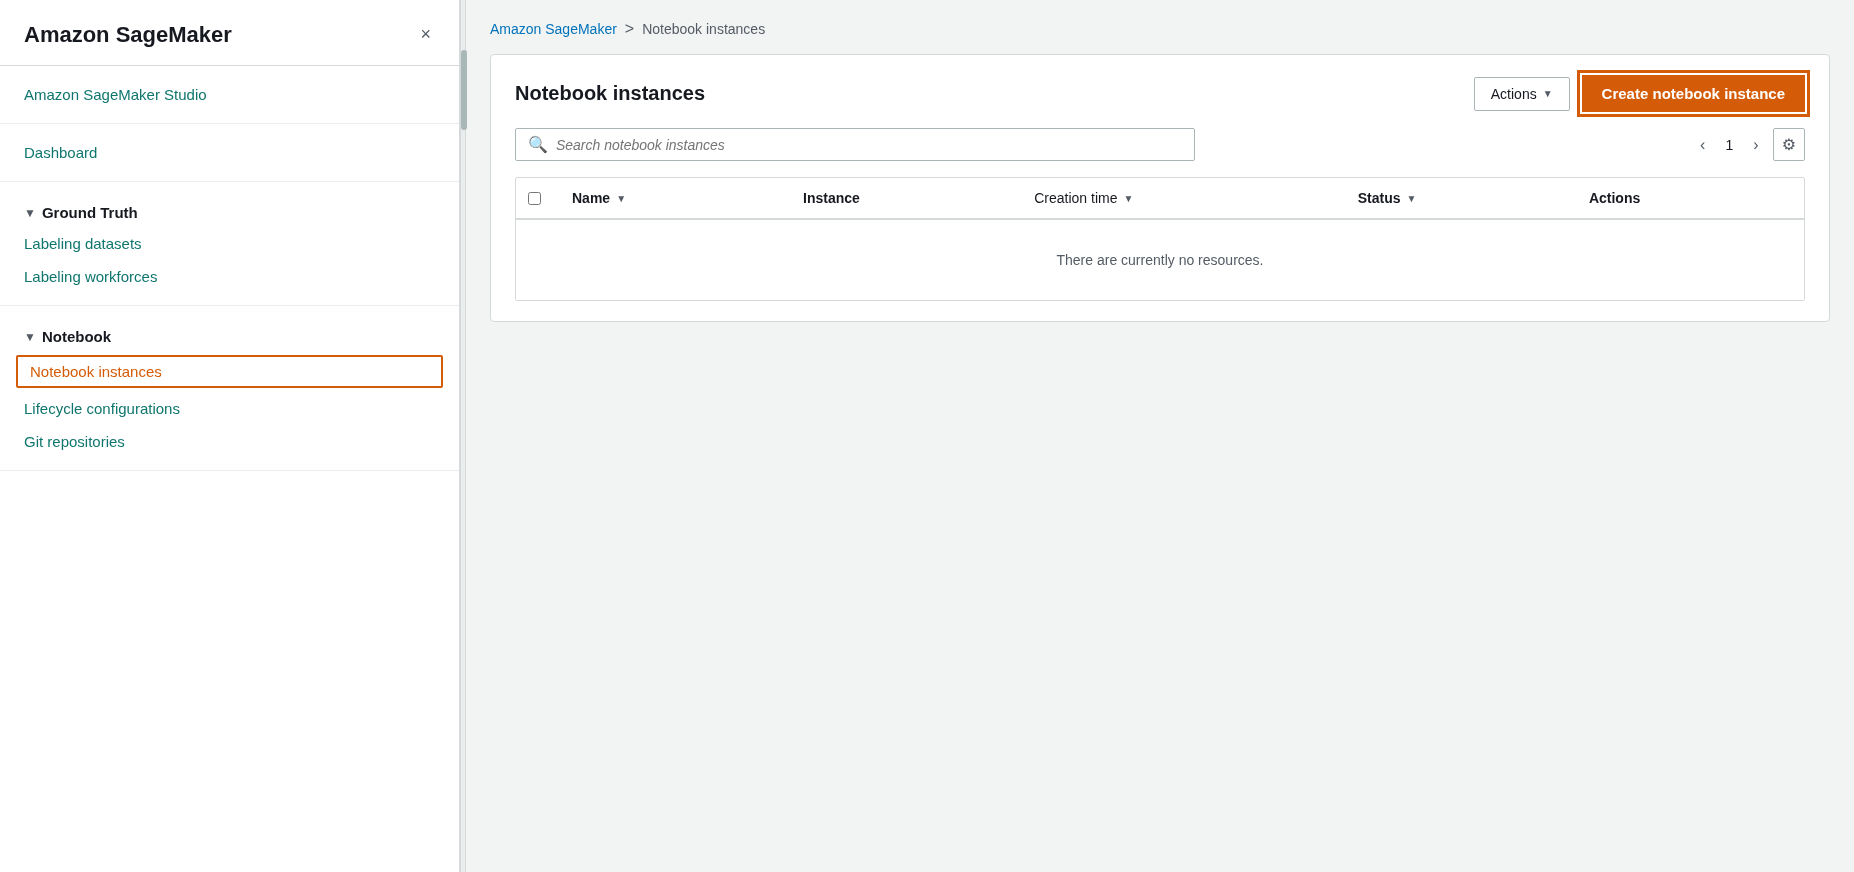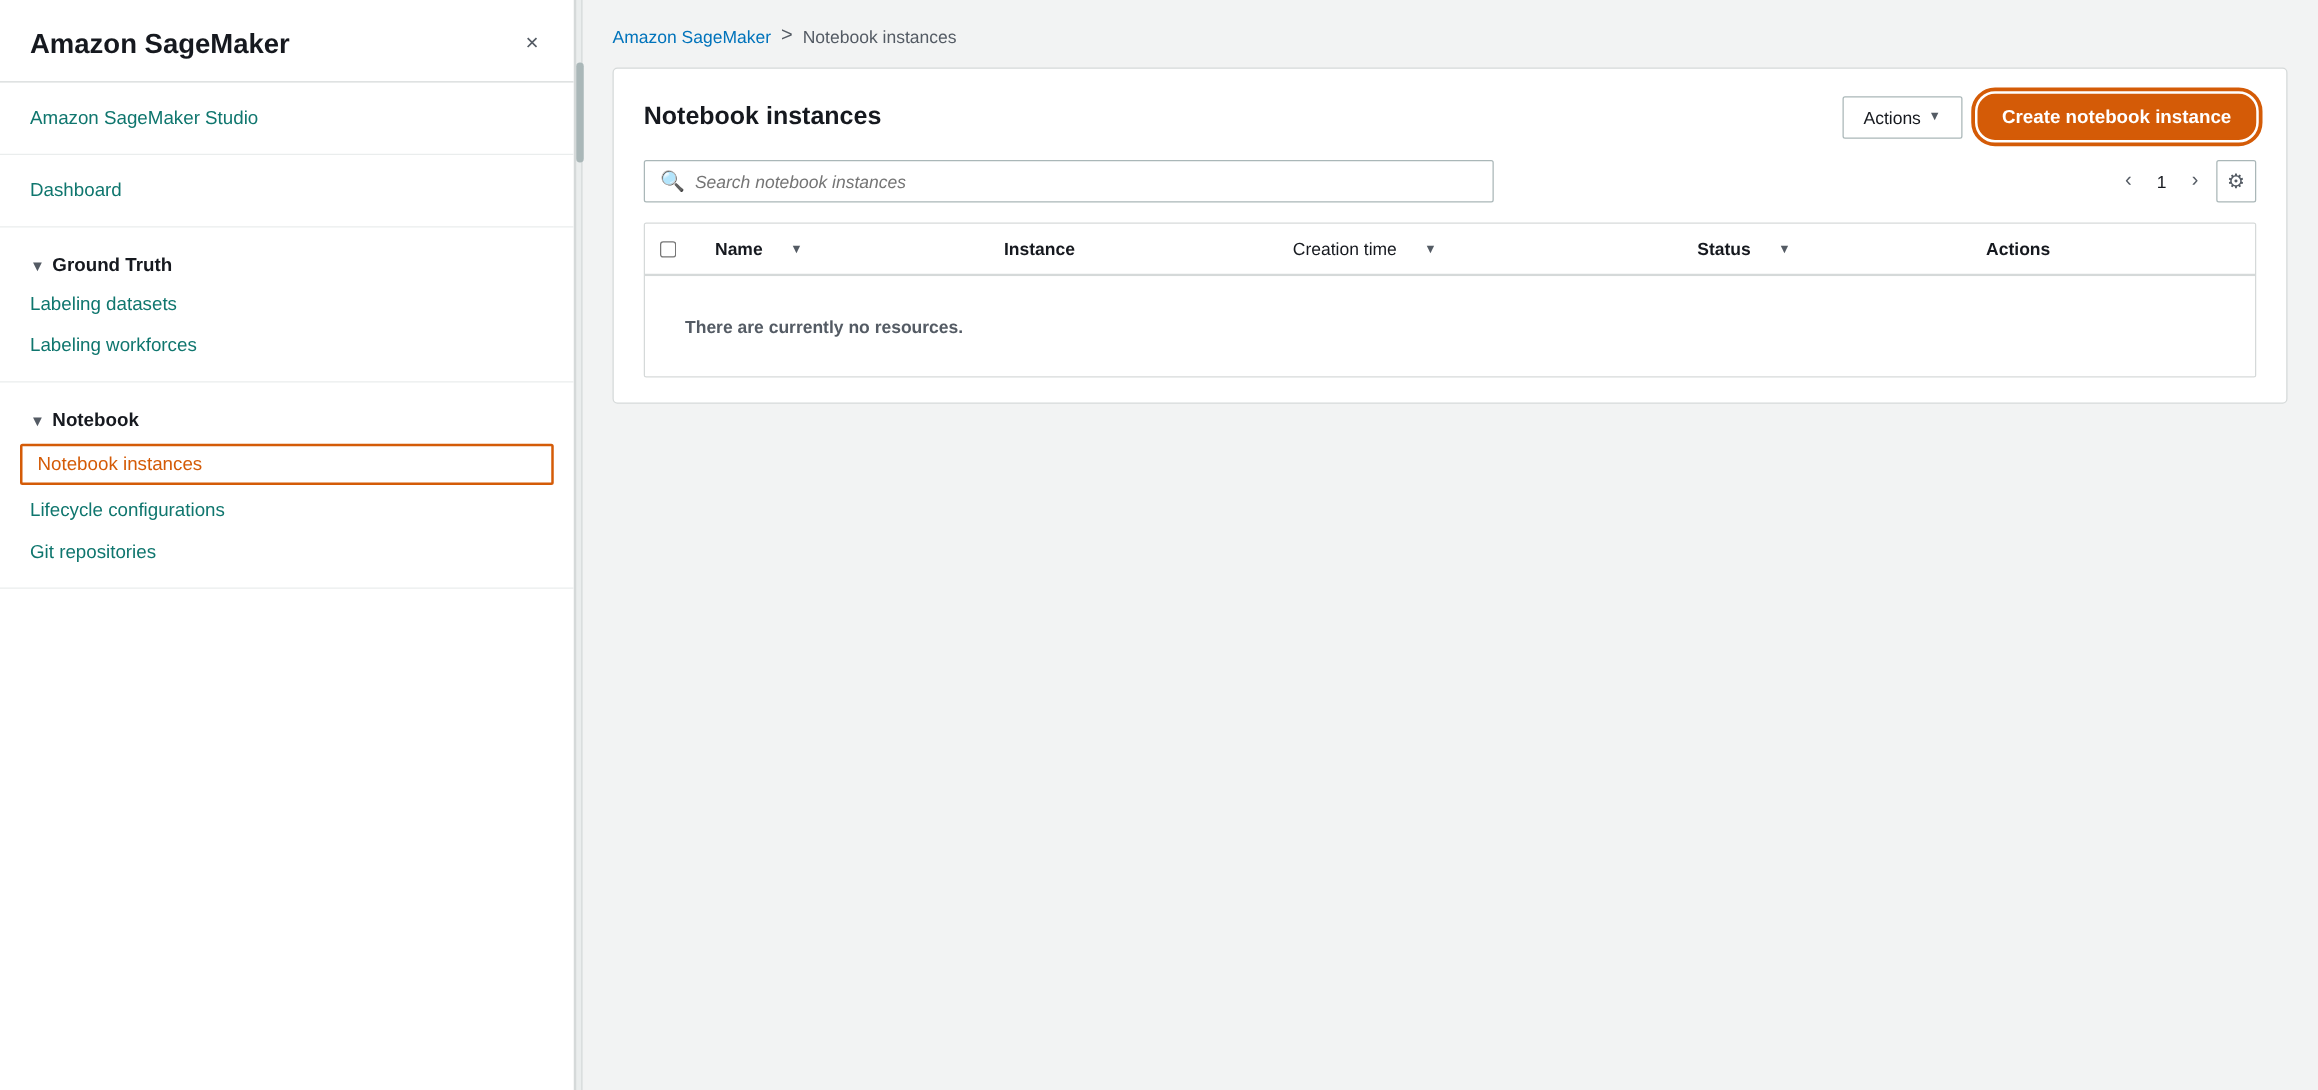--- a/index.html
+++ b/index.html
@@ -166,21 +166,21 @@
     .btn-actions-arrow {
       font-size: 10px;
       color: #545b64;
     }
 
     
     .btn-create {
       padding: 8px 18px;
       background: #d45b07;
       border: 2px solid #d45b07;
-      border-radius: 14px;
+      border-radius: 0;
       color: #fff;
       font-size: 15px;
       font-weight: 600;
       cursor: pointer;
       white-space: nowrap;
       outline: 3px solid #d45b07;
       outline-offset: 2px;
     }
 
     
@@ -268,43 +268,42 @@
       border-bottom: 2px solid #d5d9d9;
     }
 
     .th {
       padding: 12px 16px;
       font-size: 14px;
       font-weight: 600;
       color: #16191f;
       display: flex;
       align-items: center;
-      gap: 22px;
+      gap: 6px;
       white-space: nowrap;
     }
 
     .th.bold {
       font-weight: 400;
     }
 
     .sort-arrow {
       font-size: 10px;
       color: #545b64;
     }
 
     .table-body {
       background: #fff;
     }
 
     .empty-message {
       padding: 32px;
-      text-align: left;
-      color: #545b64;
-      font-size: 14px;
-      font-weight: bold;
+      text-align: center;
+      color: #545b64;
+      font-size: 14px;
     }
 
     .checkbox-cell {
       padding: 12px 0 12px 12px;
       display: flex;
       align-items: center;
     }
 
     
     .notebook-instances-item {

